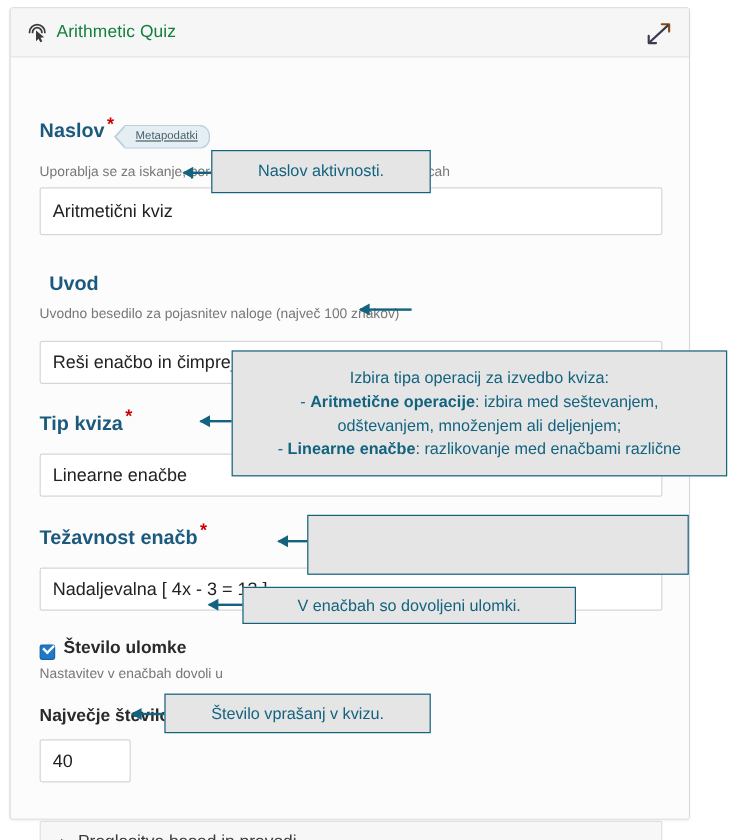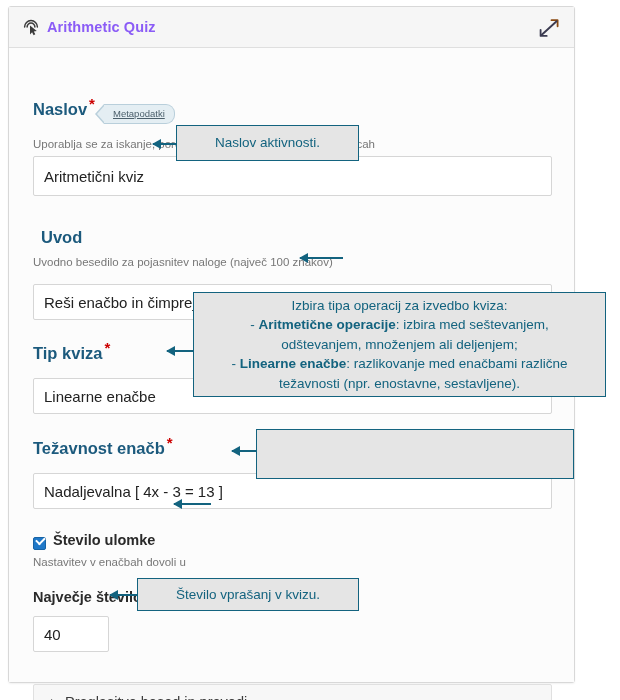--- a/index.html
+++ b/index.html
@@ -41,22 +41,22 @@
     height: 41px;
     background: #f6f6f6;
     border-bottom: 1px solid #dfdfdf;
     box-sizing: border-box;
   }
   .panel-title {
     position: absolute;
     left: 38px;
     top: 12px;
     font-size: 14.5px;
-    color: #8b5cf6;
-    font-weight: 700;
+    color: #15803d;
+    font-weight: 400;
     letter-spacing: 0.1px;
   }
   .header-icon {
     position: absolute;
     left: 13px;
     top: 11px;
     width: 18px;
     height: 18px;
   }
   .expand-icon {
@@ -335,27 +335,29 @@
   </div>
 
   <div class="arrow" style="left:300px; top:257px; width:43px;"></div>
 
   <div class="arrow" style="left:167px; top:350px; width:39px;"></div>
   <div class="callout" style="left:193px; top:292px; width:413px; height:105px; flex-direction:column; justify-content:center; padding:3px 10px;">
     <span>Izbira tipa operacij za izvedbo kviza:</span>
     <span><span>- </span><b>Aritmetične operacije</b><span>: izbira med seštevanjem,</span></span>
     <span>odštevanjem, množenjem ali deljenjem;</span>
     <span><span>- </span><b>Linearne enačbe</b><span>: razlikovanje med enačbami različne</span></span>
-    <span>težavnosti (npr. enostavne, sestavljene).</span>
   </div>
 
   <div class="arrow" style="left:232px; top:450px; width:32px;"></div>
   <div class="callout" style="left:256px; top:429px; width:318px; height:50px; flex-direction:column;">
   </div>
 
   <div class="arrow" style="left:174px; top:503px; width:37px;"></div>
+  <div class="callout" style="left:202px; top:489px; width:278px; height:31px;">
+    <span>V enačbah so dovoljeni ulomki.</span>
+  </div>
 
   <div class="arrow" style="left:110px; top:594px; width:36px;"></div>
   <div class="callout" style="left:137px; top:578px; width:222px; height:33px;">
     <span>Število vprašanj v kvizu.</span>
   </div>
 
 </div>
 
 </body></html>

